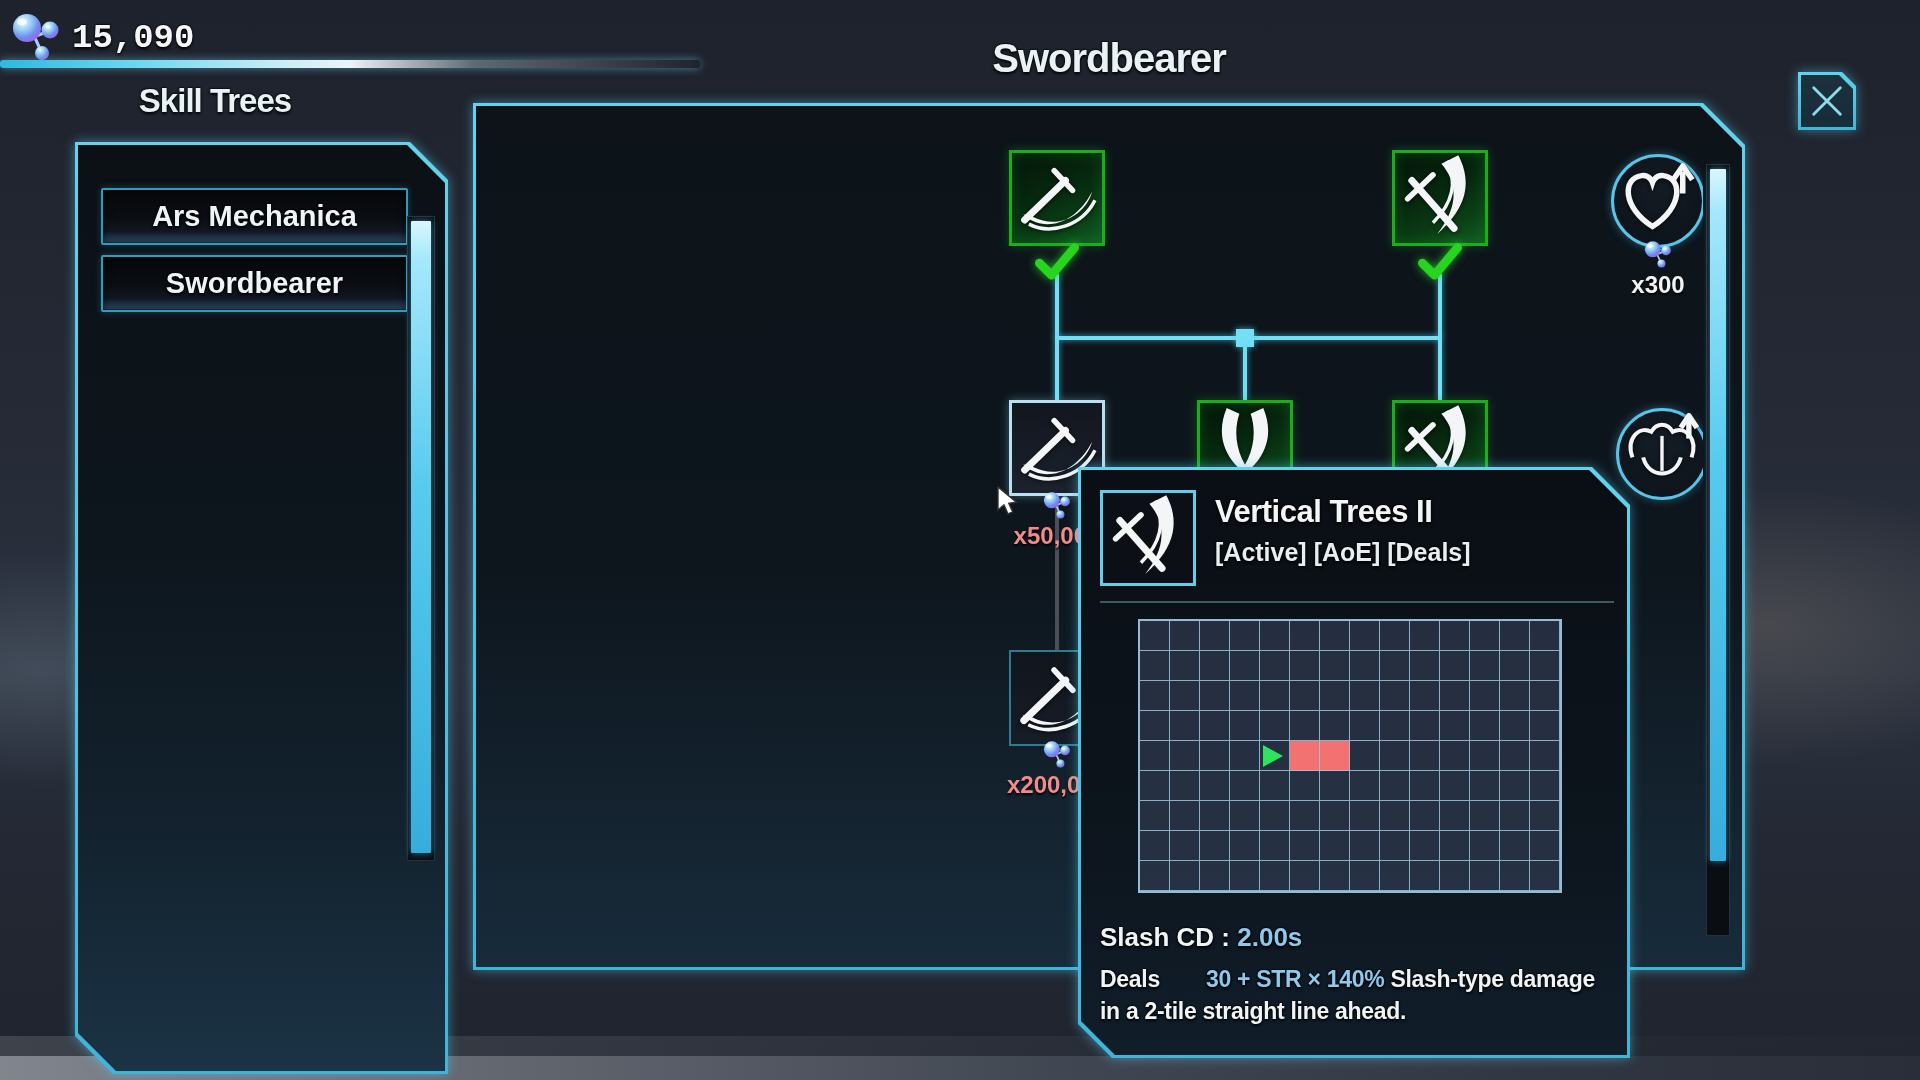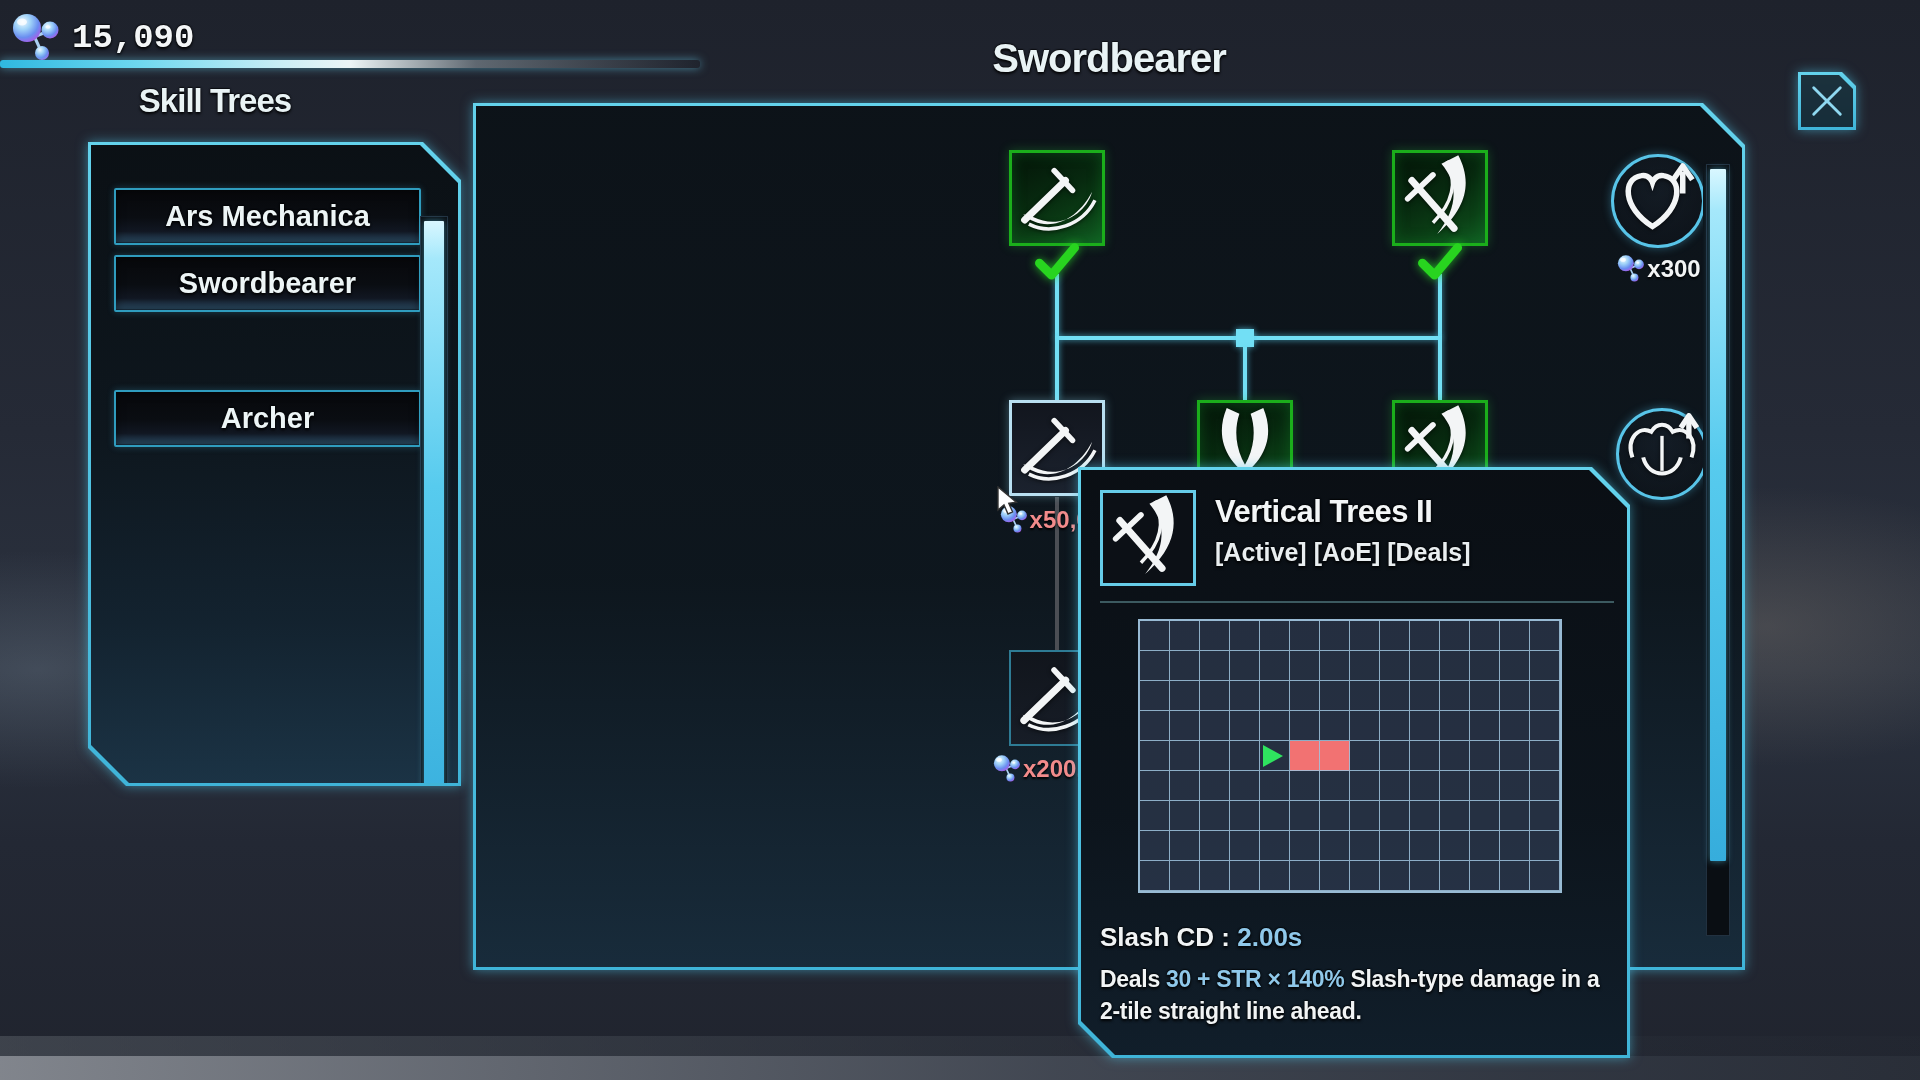--- a/index.html
+++ b/index.html
@@ -27,21 +27,21 @@
     box-shadow:0 0 10px rgba(110,215,245,.55);}
 
   
   .panel{position:absolute;filter:drop-shadow(0 0 6px rgba(80,200,235,.55));}
   .panel .bd{position:absolute;inset:0;background:linear-gradient(180deg,#63d2ec,#3fb4d8);}
   .panel .in{position:absolute;inset:3px;}
   .cut-tr-bl .bd,.cut-tr-bl .in{clip-path:polygon(0 0,calc(100% - 38px) 0,100% 38px,100% 100%,38px 100%,0 calc(100% - 38px));}
   .cut-tr .bd,.cut-tr .in{clip-path:polygon(0 0,calc(100% - 42px) 0,100% 42px,100% 100%,0 100%);}
   .cut-tr-sm .bd,.cut-tr-sm .in{clip-path:polygon(0 0,calc(100% - 14px) 0,100% 14px,100% 100%,0 100%);}
 
-  #sidebar{left:88px;top:142px;width:373px;height:644px;}
+  #sidebar{left:75px;top:142px;width:373px;height:932px;}
   #sidebar .in{background:linear-gradient(180deg,rgba(8,10,14,.97) 0%,rgba(10,13,19,.95) 45%,rgba(15,23,34,.93) 75%,rgba(23,37,53,.90) 100%);}
   .sb-title{position:absolute;left:60px;top:82px;width:310px;text-align:center;font-size:33px;}
 
   .sb-btn{position:absolute;left:23px;width:307px;height:57px;box-sizing:border-box;cursor:pointer;
     border:2px solid #2f9cbe;border-radius:2px;
     background:linear-gradient(180deg,#07080b 0%,#0a0d12 52%,#111722 78%,#2a4a62 97%,#16293a 100%);
     box-shadow:0 0 7px rgba(70,180,220,.28), inset 0 0 10px rgba(0,0,0,.55);
     display:flex;align-items:center;justify-content:center;}
   .sb-btn span{font-size:29px;font-weight:bold;color:#edf5f6;}
   .sb1{top:43px}.sb2{top:110px}.sb3{top:178px}.sb4{top:245px}
@@ -92,21 +92,21 @@
   .cn-h{left:580px;top:230px;width:387px;height:4px}
   .cn-node{left:761px;top:223px;width:18px;height:18px}
   .cn-v3{left:768px;top:241px;width:4px;height:53px}
   .cn-v4{left:580px;top:234px;width:4px;height:60px}
   .cn-v5{left:963px;top:234px;width:4px;height:60px}
   .cn-g1{left:580px;top:391px;width:4px;height:153px}
   .cn-v6{left:768px;top:418px;width:4px;height:126px}
   .cn-g2{left:963px;top:391px;width:4px;height:153px}
   .cn-g3{left:768px;top:641px;width:4px;height:154px}
 
-  .cost{position:absolute;display:flex;align-items:center;justify-content:center;width:170px;height:34px;}
+  .cost{position:absolute;display:flex;align-items:center;justify-content:center;width:170px;height:34px;flex-direction:column;}
   .cost svg{width:32px;height:32px;}
   .cost span{font-size:24px;font-weight:bold;text-shadow:0 2px 2px rgba(0,0,0,.9);}
   .c-red span{color:#f28b8b}.c-white span{color:#f2f4f4}
   .cost1{left:1098px;top:146px}
   .cost3{left:497px;top:397px}.cost4{left:880px;top:397px}
   .cost5{left:497px;top:646px}.cost6{left:685px;top:646px}.cost7{left:880px;top:646px}
 
   
   #tooltip{left:1078px;top:467px;width:552px;height:591px;z-index:5;}
   #tooltip .bd,#tooltip .in{clip-path:polygon(0 0,calc(100% - 38px) 0,100% 38px,100% 100%,34px 100%,0 calc(100% - 34px));}
@@ -167,23 +167,20 @@
   <div class="sb-title ttl otl">Skill Trees</div>
   <div class="panel cut-tr-bl" id="sidebar">
     <div class="bd"></div>
     <div class="in">
       <div class="sb-btn sb1">
           <span class="otl">Ars Mechanica</span>
         </div>
       <div class="sb-btn sb2">
           <span class="otl">Swordbearer</span>
         </div>
-      <div class="sb-btn sb4">
-          <span class="otl">Archer</span>
-        </div>
       <div class="sb-track" id="sidebar-scroll" style="left:329px;top:71px;width:28px;height:645px;">
         <div class="sb-thumb"></div>
       </div>
     </div>
   </div>
 
   <div class="ttl otl" id="main-title">Swordbearer</div>
   <div class="panel cut-tr" id="main-panel">
     <div class="bd"></div>
     <div class="in"></div>
@@ -561,21 +558,21 @@
           <div class="cell"></div>
           <div class="cell"></div>
           <div class="cell"></div>
           <div class="cell"></div>
           <div class="cell"></div>
           <div class="cell"></div>
         </div>
       <div class="tt-cd otl">
         <span>Slash CD : </span><span class="hl">2.00s</span>
       </div>
-      <div class="tt-desc otl"><span>Deals </span><span class="hl" style="color: rgb(143, 200, 234);">30 + STR × 140%</span><span> Slash-type damage in a 2-tile straight line ahead.</span></div>
+      <div class="tt-desc otl"><span>Deals </span><span class="hl" style="color: rgb(143, 200, 234); margin-left: 40px;">30 + STR × 140%</span><span> Slash-type damage in a 2-tile straight line ahead.</span></div>
     </div>
   </div>
 
   <div class="panel cut-tr-sm" id="close-btn">
     <div class="bd"></div>
     <div class="in">
       <svg viewBox="0 0 40 40">
         <path d="M6 6 L34 34 M34 6 L6 34" stroke="#8fd8f0" stroke-width="3" stroke-linecap="round"></path>
       </svg>
     </div>

